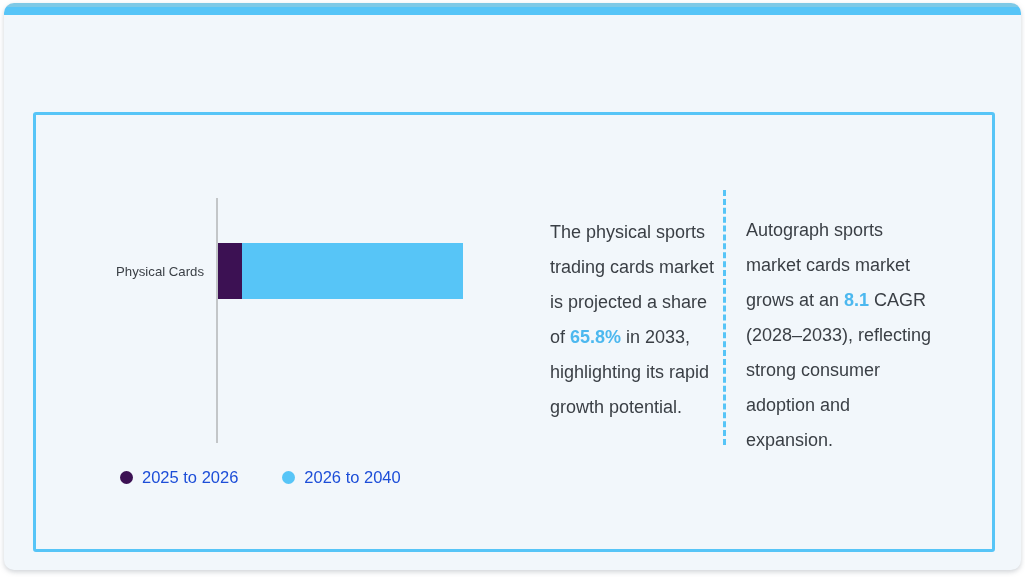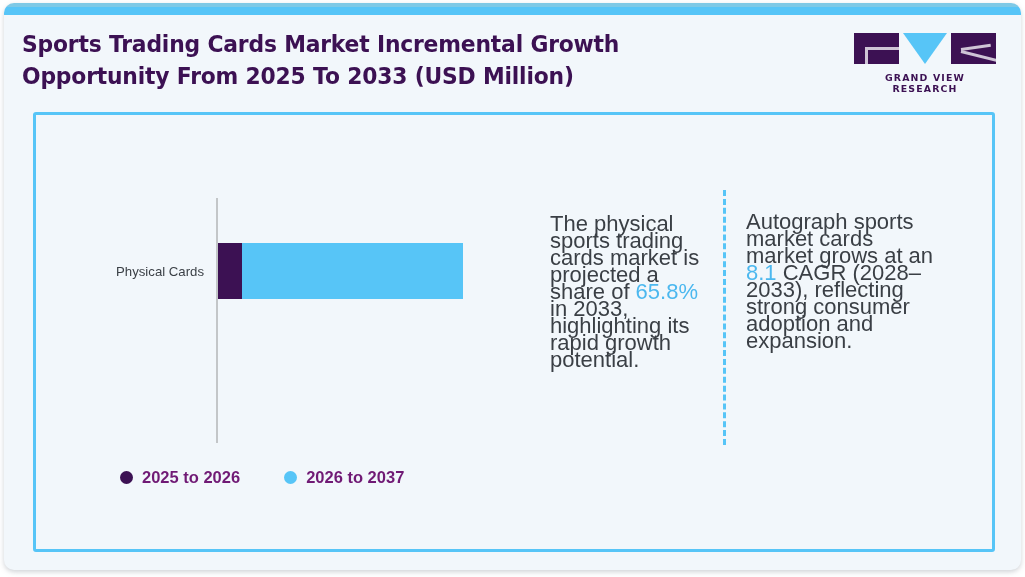--- a/index.html
+++ b/index.html
@@ -218,78 +218,59 @@
   }
   .legend-dot {
     width: 13px;
     height: 13px;
     border-radius: 50%;
     flex: none;
   }
   .legend-dot.d0 { background: #3c1153; }
   .legend-dot.d1 { background: #57c5f7; }
   .legend-label {
-    color: #701a75;
+    color: #1d4ed8;
     font-size: 16.5px;
     font-family: "Liberation Sans", sans-serif;
-    font-weight: bold;
   }
 
   
   .insight {
     position: absolute;
     top: 0;
     color: #3a3f45;
-    font-size: 22px;
-    line-height: 17px;
+    font-size: 18px;
+    line-height: 35px;
     font-family: "Liberation Sans", sans-serif;
   }
   .insight.left  { left: 514px; top: 100px; width: 168px; }
   .insight.right { left: 710px; top: 98px; width: 190px; }
   .hl {
     color: #4cb8ef;
-    font-weight: normal;
+    font-weight: bold;
   }
 
   .divider {
     position: absolute;
     left: 687px;
     top: 75px;
     width: 0;
     height: 255px;
     border-left: 3px dashed #57c5f7;
   }
 </style>
 </head>
 <body>
 
 <div id="root">
   <div class="card">
 
     <div class="accent-top-dark"></div>
     <div class="accent-top"></div>
 
-    <div class="header">
-      <div class="title">Sports Trading Cards Market Incremental Growth Opportunity From 2025 To 2033 (USD Million)</div>
-
-      <div class="logo">
-        <div class="logo-marks">
-          <div class="logo-sq g">
-            <div class="bar-h"></div>
-              <div class="bar-v"></div>
-          </div>
-          <div class="logo-tri"></div>
-          <div class="logo-sq r">
-            <div class="diag"></div>
-              <div class="diag2"></div>
-          </div>
-        </div>
-        <div class="logo-text">GRAND VIEW RESEARCH</div>
-      </div>
-    </div>
 
     <div class="panel">
 
       <div class="chart">
         <div class="axis-line"></div>
 
         <div class="bar-row r0">
           <div class="bar-label">Physical Cards</div>
           <div class="bar-wrap">
             <div class="seg-dark" style="width:24px"></div>
@@ -298,21 +279,21 @@
         </div>
 
 
         <div class="legend">
           <div class="legend-item">
             <span class="legend-dot d0" style="background: rgb(60, 17, 83);"></span>
             <span class="legend-label">2025 to 2026</span>
           </div>
           <div class="legend-item">
             <span class="legend-dot d1" style="background: rgb(87, 197, 247);"></span>
-            <span class="legend-label">2026 to 2037</span>
+            <span class="legend-label">2026 to 2040</span>
           </div>
         </div>
       </div>
 
       <div class="insight left"><span>The physical sports trading cards market is projected a share of </span><span class="hl">65.8%</span><span> in 2033, highlighting its rapid growth potential.</span></div>
 
       <div class="divider"></div>
 
       <div class="insight right"><span>Autograph sports market cards market grows at an </span><span class="hl">8.1</span><span> CAGR (2028–2033), reflecting strong consumer adoption and expansion.</span></div>
 

